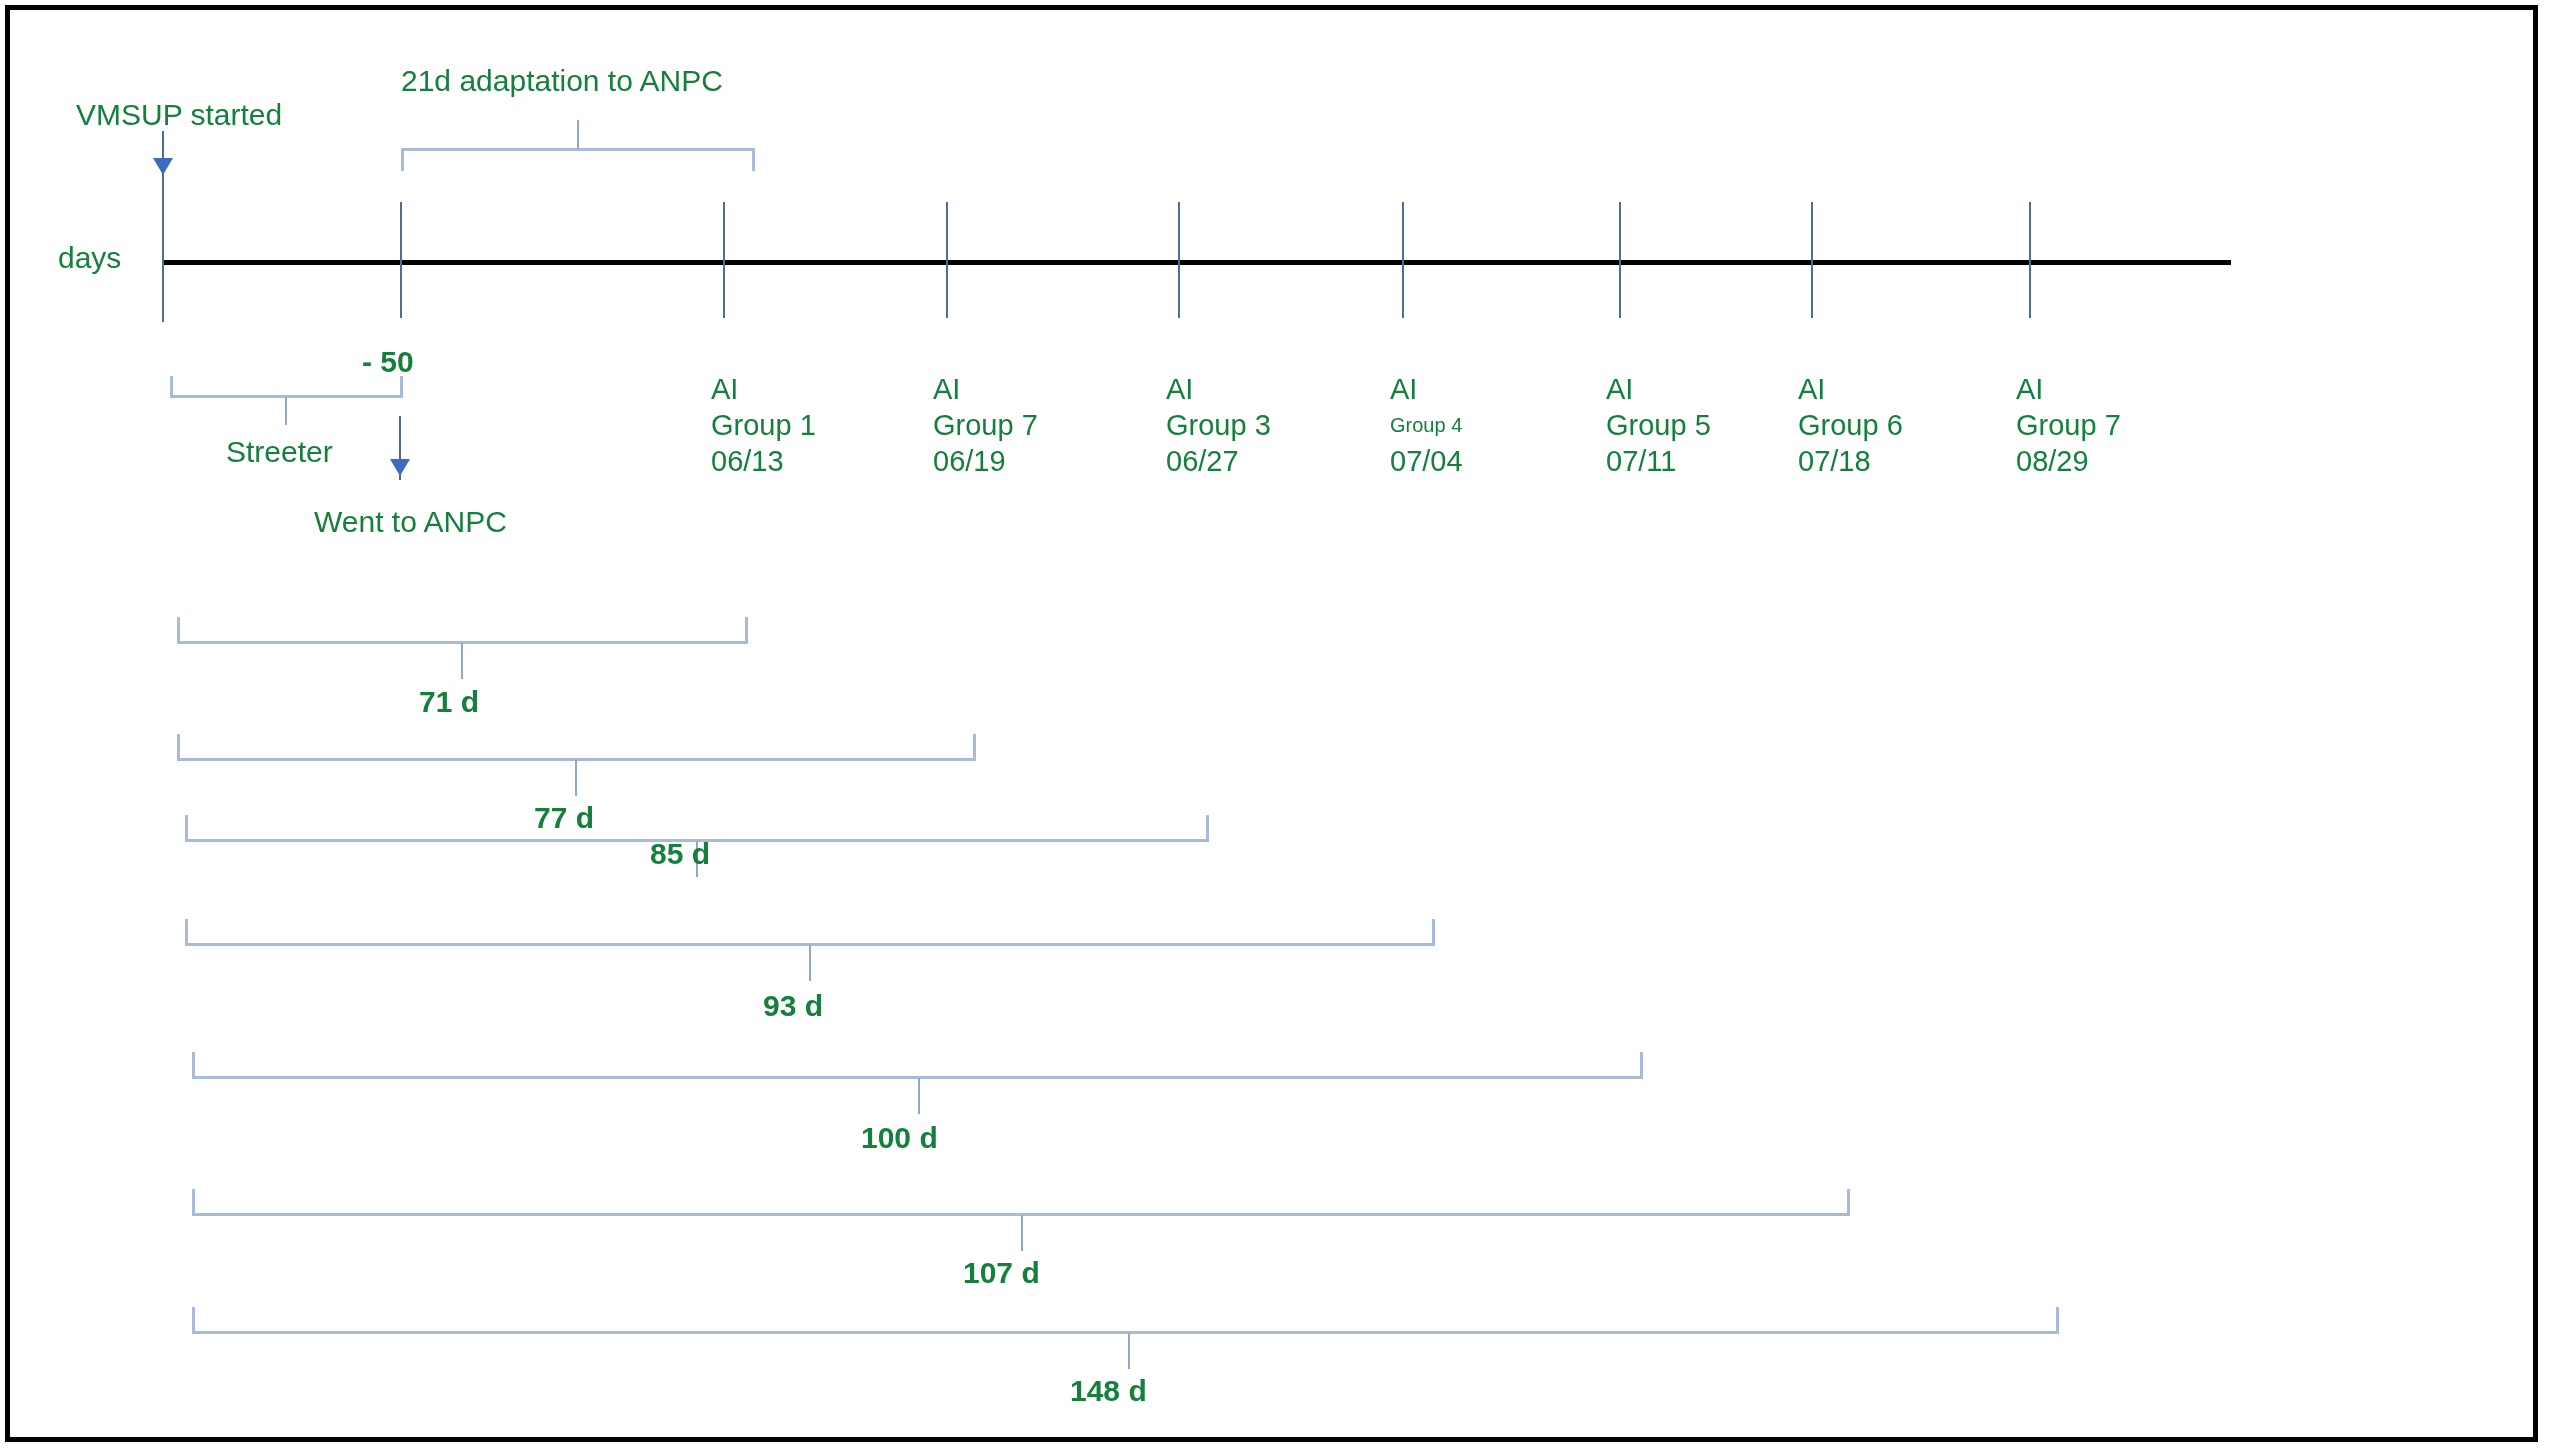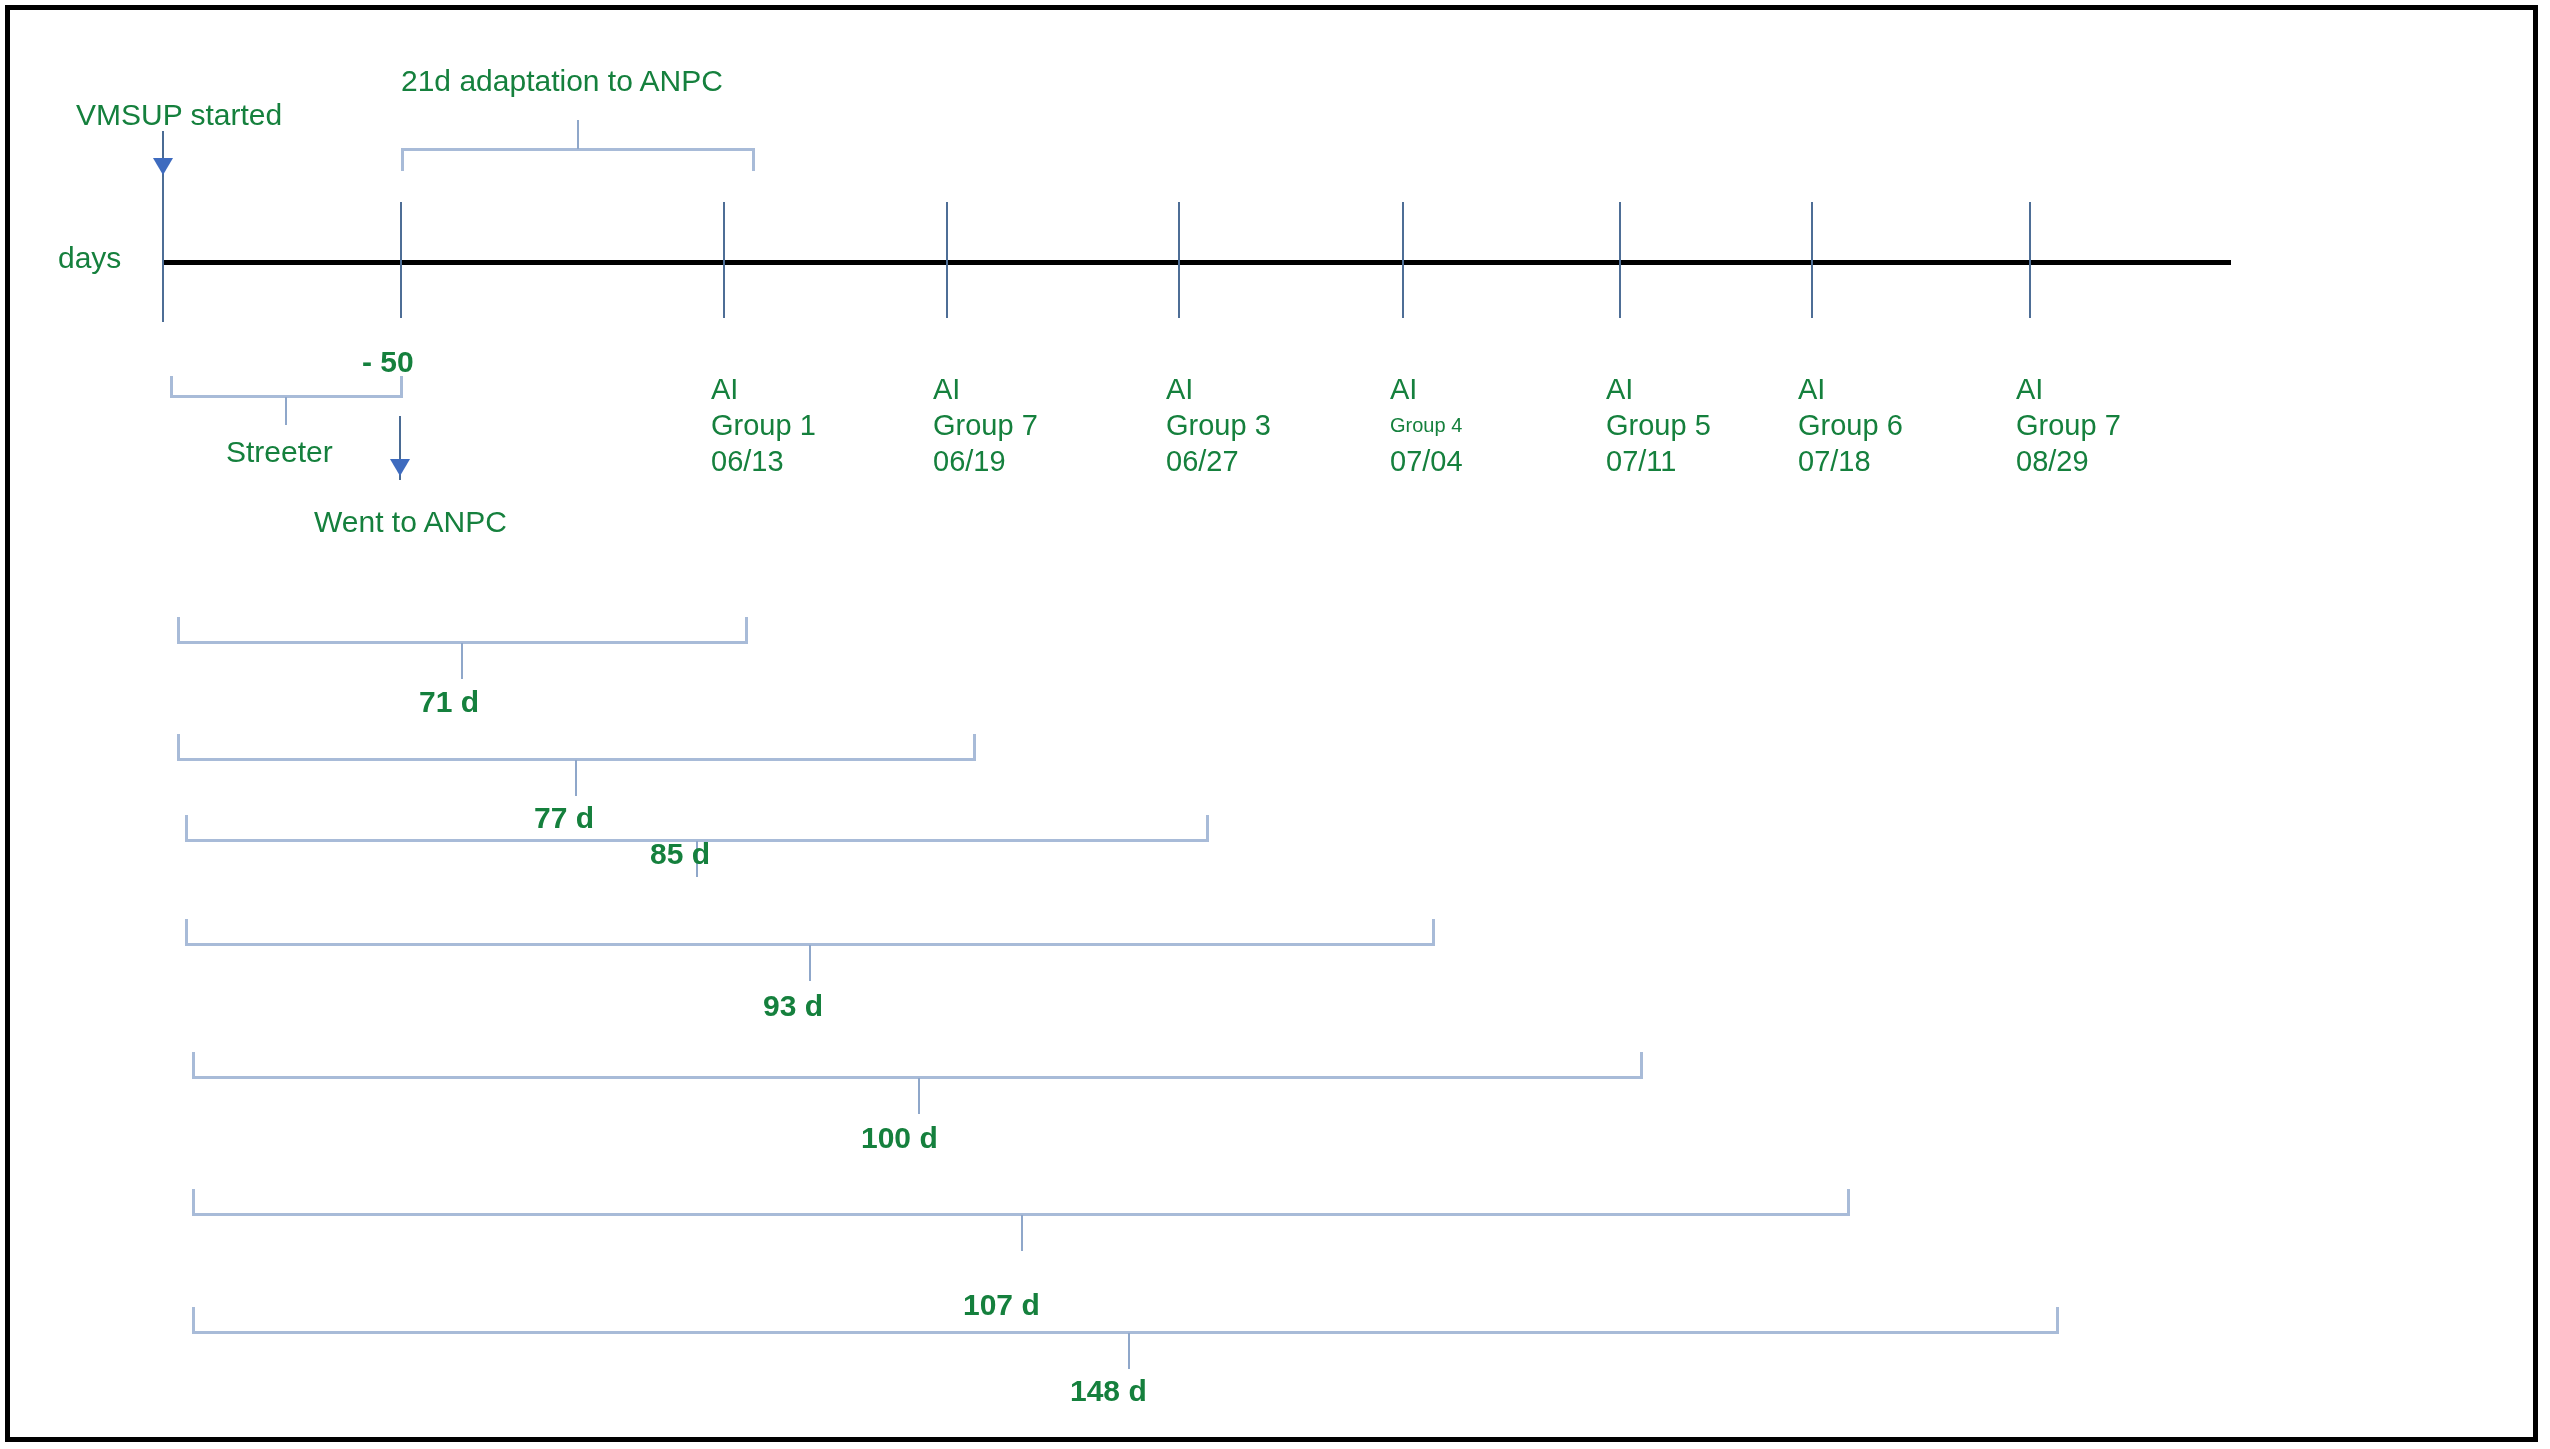--- a/index.html
+++ b/index.html
@@ -137,21 +137,21 @@
     <div class="stem" style="left:726px;top:1.7px;height:36px;"></div>
   </div>
   <div class="lbl" style="left:861px;top:1121px;font-size:30px;font-weight:bold;">100 d</div>
 
   <div class="brk" style="left:192px;top:1213px;width:1658px;height:35px;">
     <div class="bar" style="top:0;"></div>
     <div class="cap" style="left:0;top:-24.4px;height:25.6px;"></div>
     <div class="cap" style="right:0;top:-24.4px;height:25.6px;"></div>
     <div class="stem" style="left:829px;top:1.7px;height:36px;"></div>
   </div>
-  <div class="lbl" style="left:963px;top:1288px;font-size:30px;font-weight:bold;">107 d</div>
+  <div class="lbl" style="left:963px;top:1256px;font-size:30px;font-weight:bold;">107 d</div>
 
   <div class="brk" style="left:192px;top:1331px;width:1867px;height:35px;">
     <div class="bar" style="top:0;"></div>
     <div class="cap" style="left:0;top:-24.4px;height:25.6px;"></div>
     <div class="cap" style="right:0;top:-24.4px;height:25.6px;"></div>
     <div class="stem" style="left:936px;top:1.7px;height:36px;"></div>
   </div>
   <div class="lbl" style="left:1070px;top:1374px;font-size:30px;font-weight:bold;">148 d</div>
 
 </div>

